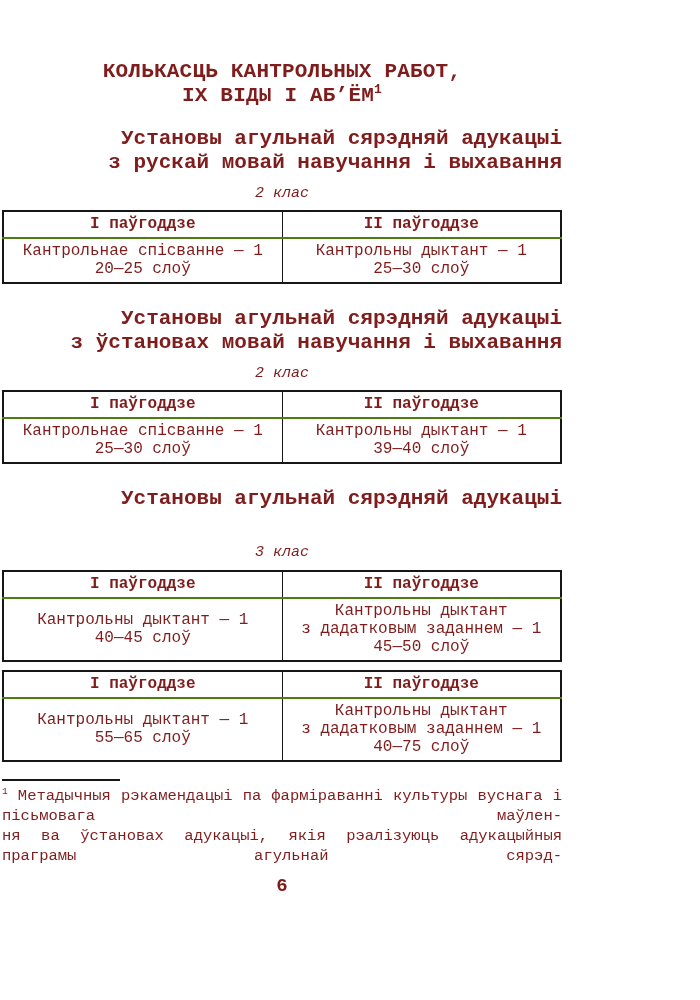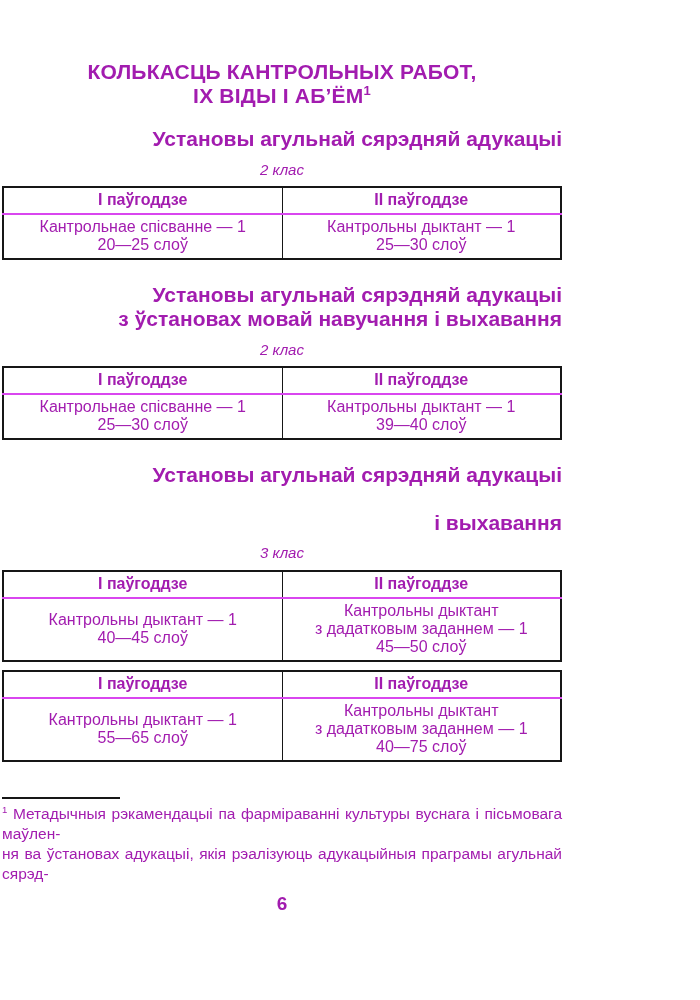--- a/index.html
+++ b/index.html
@@ -5,22 +5,22 @@
   html, body {
     margin: 0;
     padding: 0;
     background: #ffffff;
   }
   .page {
     position: relative;
     width: 564px;
     height: 1000px;
     background: #ffffff;
-    color: #a21caf;
-    font-family: Liberation Sans, sans-serif;
+    color: #7f1d1d;
+    font-family: Liberation Mono, monospace;
     overflow: hidden;
   }
   .content {
     width: 560px;
     margin: 0 auto;
   }
   .doc-title {
     margin: 0;
     padding-top: 60px;
     text-align: center;
@@ -61,25 +61,25 @@
     border: 1px solid #161616;
     width: 50%;
     text-align: center;
     vertical-align: middle;
     font-size: 16px;
     line-height: 18px;
     padding: 3px 6px 4px 6px;
   }
   .half-year-table th {
     font-weight: bold;
-    border-bottom: 2px solid #d946ef;
+    border-bottom: 2px solid #4d7c0f;
   }
   .cell-line { white-space: nowrap; }
   .footnote {
-    margin-top: 35px;
+    margin-top: 17px;
     font-size: 15.5px;
     line-height: 20px;
   }
   .footnote-rule {
     width: 118px;
     height: 0;
     border-top: 2px solid #161616;
     margin: 0 0 5px 0;
   }
   .fn-line {
@@ -98,21 +98,21 @@
   }
 </style>
 </head>
 <body>
 
 <div class="page">
   <div class="content">
 
     <h1 class="doc-title"><span>КОЛЬКАСЦЬ КАНТРОЛЬНЫХ РАБОТ,</span><br><span>ІХ ВІДЫ І АБ’ЁМ</span><sup>1</sup></h1>
 
-    <h2 class="section-heading"><span>Установы агульнай сярэдняй адукацыі</span><br></h2>
+    <h2 class="section-heading"><span>Установы агульнай сярэдняй адукацыі</span><br><span>з рускай мовай навучання і выхавання</span></h2>
     <div class="grade-label">2 клас</div>
     <table class="half-year-table">
       <tbody>
           <tr>
         <th>І паўгоддзе</th>
         <th>ІІ паўгоддзе</th>
       </tr>
       <tr>
         <td>
           <div class="cell-line">Кантрольнае спісванне — 1</div>
@@ -140,21 +140,21 @@
           <div class="cell-line">25—30 слоў</div>
         </td>
         <td>
           <div class="cell-line">Кантрольны дыктант — 1</div>
           <div class="cell-line">39—40 слоў</div>
         </td>
       </tr>
     </tbody>
       </table>
 
-    <h2 class="section-heading gap-lg"><span>Установы агульнай сярэдняй адукацыі</span><br><br><span>і выхавання</span></h2>
+    <h2 class="section-heading gap-lg"><span>Установы агульнай сярэдняй адукацыі</span><br><br></h2>
     <div class="grade-label">3 клас</div>
     <table class="half-year-table">
       <tbody>
           <tr>
         <th>І паўгоддзе</th>
         <th>ІІ паўгоддзе</th>
       </tr>
       <tr>
         <td>
           <div class="cell-line">Кантрольны дыктант — 1</div>

